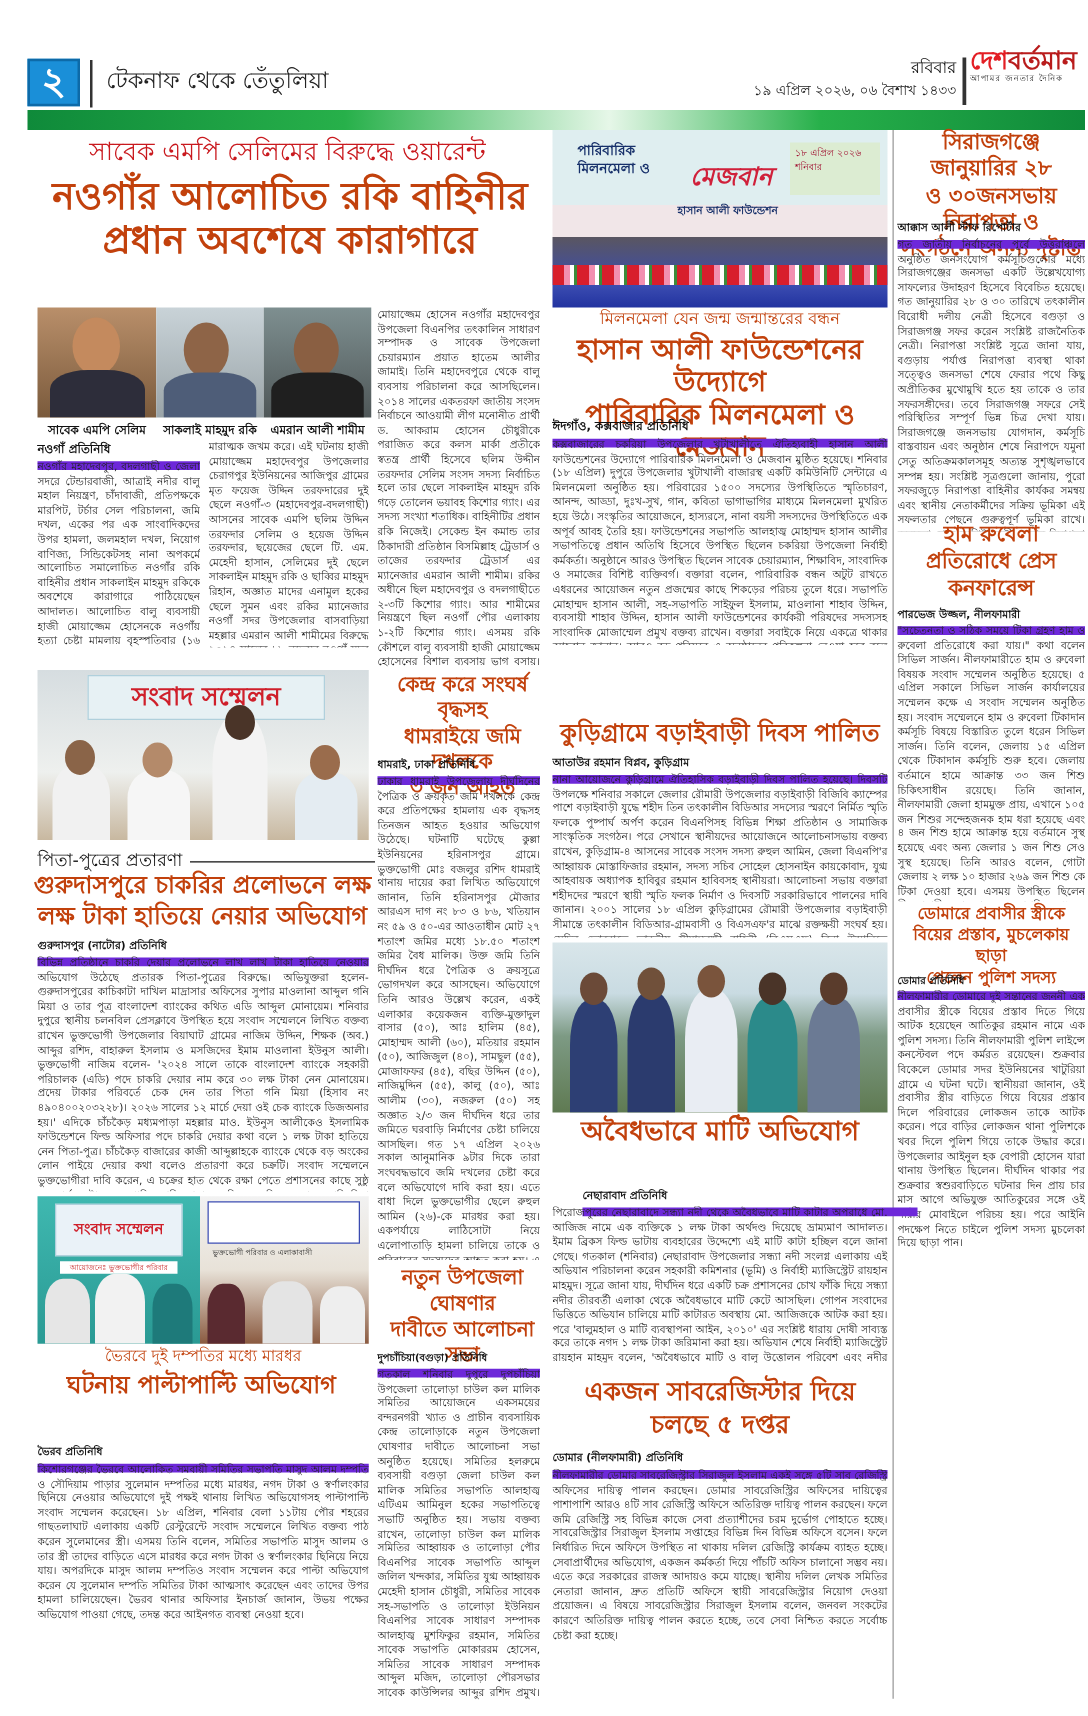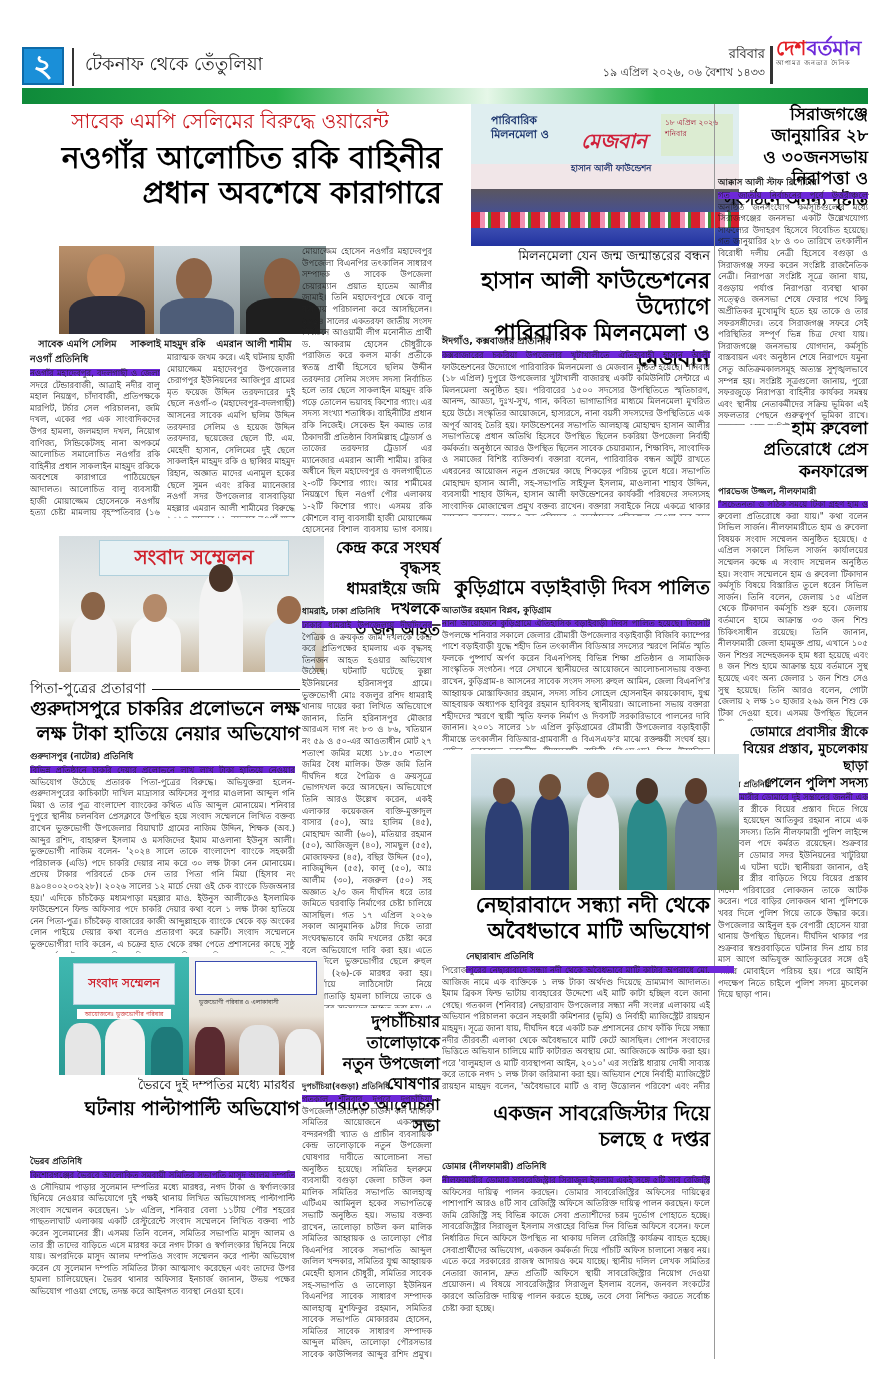--- a/index.html
+++ b/index.html
@@ -5,28 +5,28 @@
   * { box-sizing: border-box; margin: 0; padding: 0; }
   body { width: 870px; height: 1373px; background: #fff; font-family: "DejaVu Sans", sans-serif; color: #111; position: relative; overflow: hidden; }
   .abs { position: absolute; }
   .page-num { left: 22px; top: 47px; width: 42px; height: 38px; background: #1a8fd8; border: 2px solid #0d6aa8; color: #fff; font-size: 30px; font-weight: bold; display: flex; align-items: center; justify-content: center; line-height: 1; }
   .vbar { width: 2px; background: #333; }
   .section-name { left: 85px; top: 50px; font-size: 18px; color: #222; }
   .day { left: 540px; top: 44px; width: 225px; text-align: right; font-size: 13px; }
   .date { left: 540px; top: 64px; width: 225px; text-align: right; font-size: 11px; color: #222; }
   .logo { left: 738px; top: 40px; width: 130px; height: 50px; }
   .logo .desh { color: #e31e24; font-weight: bold; font-size: 28px; }
-  .logo .bort { color: #6d28d9; font-weight: bold; font-size: 28px; }
+  .logo .bort { color: #b91c1c; font-weight: bold; font-size: 28px; }
   .logo .tag { font-size: 8px; color: #222; letter-spacing: 2px; text-align: left; }
   .greenbar { left: 22px; top: 88px; width: 846px; height: 16px; background: linear-gradient(to right, #0f8a3a 0%, #27b04a 30%, #e6f7e8 55%, #27b04a 75%, #0f8a3a 100%); }
   .kicker-red { color: #c9191e; text-align: center; font-size: 20px; }
-  .headline { text-align: right; font-weight: bold; color: #000000; line-height: 1.18; }
+  .headline { text-align: center; font-weight: bold; color: #c2410c; line-height: 1.18; }
   .byline { font-size: 9.5px; font-weight: bold; border-bottom: 7px solid #6d28d9; padding-bottom: 2px; }
   .body { font-size: 8.4px; line-height: 1.38; text-align: justify; color: #222; overflow: hidden; }
-  .photo { background: #8a9aa8; overflow: hidden; margin-left: 29px; }
+  .photo { background: #8a9aa8; overflow: hidden; }
   .caption { font-size: 11px; font-weight: bold; text-align: center; }
   .colrule { width: 1px; background: #999; }
   .banner { background: #e8f4f8; border: 1px solid #b0d0dc; display:flex; flex-direction:column; align-items:center; justify-content:center; }
   .person { position:absolute; bottom:0; border-radius: 40% 40% 0 0; }
   .head { position:absolute; border-radius:50%; }
 </style>
 </head>
 <body>
 
 <div class="abs page-num">
@@ -160,21 +160,20 @@
   <div class="person" style="left:60px;width:38px;height:96px;background:#2b3b6e;"></div>
   <div class="head" style="left:68px;top:20px;width:22px;height:26px;background:#70503a;"></div>
   <div class="person" style="left:106px;width:42px;height:98px;background:#e9edf3;"></div>
   <div class="head" style="left:116px;top:18px;width:22px;height:26px;background:#7a543c;"></div>
   <div class="person" style="left:156px;width:40px;height:92px;background:#2b8a8a;"></div>
   <div class="head" style="left:165px;top:24px;width:22px;height:26px;background:#4a3428;"></div>
   <div class="person" style="left:204px;width:42px;height:92px;background:#6b7a94;"></div>
   <div class="head" style="left:214px;top:24px;width:22px;height:26px;background:#5a3c2c;"></div>
 </div>
 <div class="abs headline" style="left:442px;top:892px;width:268px;font-size:21px;line-height:1.25;">
-  <div>নেছারাবাদে সন্ধ্যা নদী থেকে</div>
   <div>অবৈধভাবে মাটি অভিযোগ</div>
 </div>
 <div class="abs byline" style="left:442px;top:950px;width:268px;font-size:8.5px;margin-left:24px;">নেছারাবাদ প্রতিনিধি</div>
 <div class="abs body" style="left:442px;top:965px;width:268px;height:125px;">পিরোজপুরের নেছারাবাদে সন্ধ্যা নদী থেকে অবৈধভাবে মাটি কাটার অপরাধে মো. আজিজ নামে এক ব্যক্তিকে ১ লক্ষ টাকা অর্থদণ্ড দিয়েছে ভ্রাম্যমাণ আদালত। ইমাম ব্রিকস ফিল্ড ভাটায় ব্যবহারের উদ্দেশ্যে এই মাটি কাটা হচ্ছিল বলে জানা গেছে। গতকাল (শনিবার) নেছারাবাদ উপজেলার সন্ধ্যা নদী সংলগ্ন এলাকায় এই অভিযান পরিচালনা করেন সহকারী কমিশনার (ভূমি) ও নির্বাহী ম্যাজিস্ট্রেট রায়হান মাহমুদ। সূত্রে জানা যায়, দীর্ঘদিন ধরে একটি চক্র প্রশাসনের চোখ ফাঁকি দিয়ে সন্ধ্যা নদীর তীরবর্তী এলাকা থেকে অবৈধভাবে মাটি কেটে আসছিল। গোপন সংবাদের ভিত্তিতে অভিযান চালিয়ে মাটি কাটারত অবস্থায় মো. আজিজকে আটক করা হয়। পরে 'বালুমহাল ও মাটি ব্যবস্থাপনা আইন, ২০১০' এর সংশ্লিষ্ট ধারায় দোষী সাব্যস্ত করে তাকে নগদ ১ লক্ষ টাকা জরিমানা করা হয়। অভিযান শেষে নির্বাহী ম্যাজিস্ট্রেট রায়হান মাহমুদ বলেন, 'অবৈধভাবে মাটি ও বালু উত্তোলন পরিবেশ এবং নদীর জন্য হুমকিস্বরূপ। সরকারের নির্দেশনা অমান্য করে যারা এই ধরনের অপকর্মে জড়িত, তাদের বিরুদ্ধে এ ধরনের অভিযান অব্যাহত থাকবে।' অভিযান চলাকালে স্থানীয় পুলিশ সদস্যরা ভ্রাম্যমাণ আদালতকে সহায়তা করে। স্থানীয়রা প্রশাসনের এই উদ্যোগকে সাধুবাদ জানিয়ে বলেছেন, এ ধরনের অভিযান নিয়মিত চালানো প্রয়োজন।</div>
 
 <div class="abs photo" style="left:30px;top:957px;width:130px;height:118px;background:linear-gradient(#3fb8b0,#2a9a94);">
   <div class="abs banner" style="left:14px;top:6px;width:102px;height:42px;background:#eaf2f8;">
     <div style="color:#cf1f2a;font-size:12px;font-weight:bold;">সংবাদ সম্মেলন</div>
   </div>
   <div class="abs" style="left:18px;top:52px;width:94px;height:10px;background:#fff;font-size:6px;color:#c41a1a;text-align:center;overflow:hidden;">আয়োজনেঃ ভুক্তভোগীর পরিবার</div>
@@ -190,21 +189,20 @@
   <div class="person" style="left:96px;width:36px;height:46px;background:#eee;"></div>
 </div>
 <div class="abs headline" style="left:30px;top:1078px;width:265px;font-size:12.5px;font-weight:normal;">ভৈরবে দুই দম্পতির মধ্যে মারধর</div>
 <div class="abs headline" style="left:22px;top:1096px;width:278px;font-size:19px;line-height:1.3;">
   <div>ঘটনায় পাল্টাপাল্টি অভিযোগ</div>
 </div>
 <div class="abs byline" style="left:30px;top:1155px;width:265px;font-size:8.5px;">ভৈরব প্রতিনিধি</div>
 <div class="abs body" style="left:30px;top:1170px;width:265px;height:190px;">কিশোরগঞ্জের ভৈরবে আলোকিত সমবায়ী সমিতির সভাপতি মাসুদ আলম দম্পতি ও সৌদিয়াম পাড়ার সুলেমান দম্পতির মধ্যে মারধর, নগদ টাকা ও স্বর্ণালংকার ছিনিয়ে নেওয়ার অভিযোগে দুই পক্ষই থানায় লিখিত অভিযোগসহ পাল্টাপাল্টি সংবাদ সম্মেলন করেছেন। ১৮ এপ্রিল, শনিবার বেলা ১১টায় পৌর শহরের গাছতলাঘাট এলাকায় একটি রেস্টুরেন্টে সংবাদ সম্মেলনে লিখিত বক্তব্য পাঠ করেন সুলেমানের স্ত্রী। এসময় তিনি বলেন, সমিতির সভাপতি মাসুদ আলম ও তার স্ত্রী তাদের বাড়িতে এসে মারধর করে নগদ টাকা ও স্বর্ণালংকার ছিনিয়ে নিয়ে যায়। অপরদিকে মাসুদ আলম দম্পতিও সংবাদ সম্মেলন করে পাল্টা অভিযোগ করেন যে সুলেমান দম্পতি সমিতির টাকা আত্মসাৎ করেছেন এবং তাদের উপর হামলা চালিয়েছেন। ভৈরব থানার অফিসার ইনচার্জ জানান, উভয় পক্ষের অভিযোগ পাওয়া গেছে, তদন্ত করে আইনগত ব্যবস্থা নেওয়া হবে।</div>
 
 <div class="abs headline" style="left:300px;top:1012px;width:140px;font-size:16px;line-height:1.3;">
-  <div>দুপচাঁচিয়ার তালোড়াকে</div>
   <div>নতুন উপজেলা ঘোষণার</div>
   <div>দাবীতে আলোচনা সভা</div>
 </div>
 <div class="abs byline" style="left:302px;top:1080px;width:130px;font-size:8px;">দুপচাঁচিয়া(বগুড়া) প্রতিনিধি</div>
 <div class="abs body" style="left:302px;top:1094px;width:130px;height:266px;">গতকাল শনিবার দুপুরে দুপচাঁচিয়া উপজেলা তালোড়া চাউল কল মালিক সমিতির আয়োজনে একসময়ের বন্দরনগরী খ্যাত ও প্রাচীন ব্যবসায়িক কেন্দ্র তালোড়াকে নতুন উপজেলা ঘোষণার দাবীতে আলোচনা সভা অনুষ্ঠিত হয়েছে। সমিতির হলরুমে ব্যবসায়ী বগুড়া জেলা চাউল কল মালিক সমিতির সভাপতি আলহাজ্ব এটিএম আমিনুল হকের সভাপতিত্বে সভাটি অনুষ্ঠিত হয়। সভায় বক্তব্য রাখেন, তালোড়া চাউল কল মালিক সমিতির আহ্বায়ক ও তালোড়া পৌর বিএনপির সাবেক সভাপতি আব্দুল জলিল খন্দকার, সমিতির যুগ্ম আহ্বায়ক মেহেদী হাসান চৌধুরী, সমিতির সাবেক সহ-সভাপতি ও তালোড়া ইউনিয়ন বিএনপির সাবেক সাধারণ সম্পাদক আলহাজ্ব মুশফিকুর রহমান, সমিতির সাবেক সভাপতি মোকাররম হোসেন, সমিতির সাবেক সাধারণ সম্পাদক আব্দুল মজিদ, তালোড়া পৌরসভার সাবেক কাউন্সিলর আব্দুর রশিদ প্রমুখ। বক্তারা বলেন, তালোড়া একটি প্রাচীন বাণিজ্যিক কেন্দ্র হওয়া সত্ত্বেও দীর্ঘদিন ধরে উন্নয়ন থেকে বঞ্চিত। সভায় বক্তারা আরও বলেন, তালোড়াকে উপজেলা ঘোষণা করা হলে এলাকার মানুষের প্রশাসনিক সেবা সহজ হবে এবং অর্থনৈতিক উন্নয়ন ত্বরান্বিত হবে। সভায় উপস্থিত সকলে তালোড়াকে দ্রুত নতুন উপজেলা ঘোষণার জন্য সরকারের প্রতি আহ্বান জানান।</div>
 
 <div class="abs headline" style="left:442px;top:1100px;width:268px;font-size:20px;line-height:1.3;">
   <div>একজন সাবরেজিস্টার দিয়ে</div>
   <div>চলছে ৫ দপ্তর</div>
 </div>

